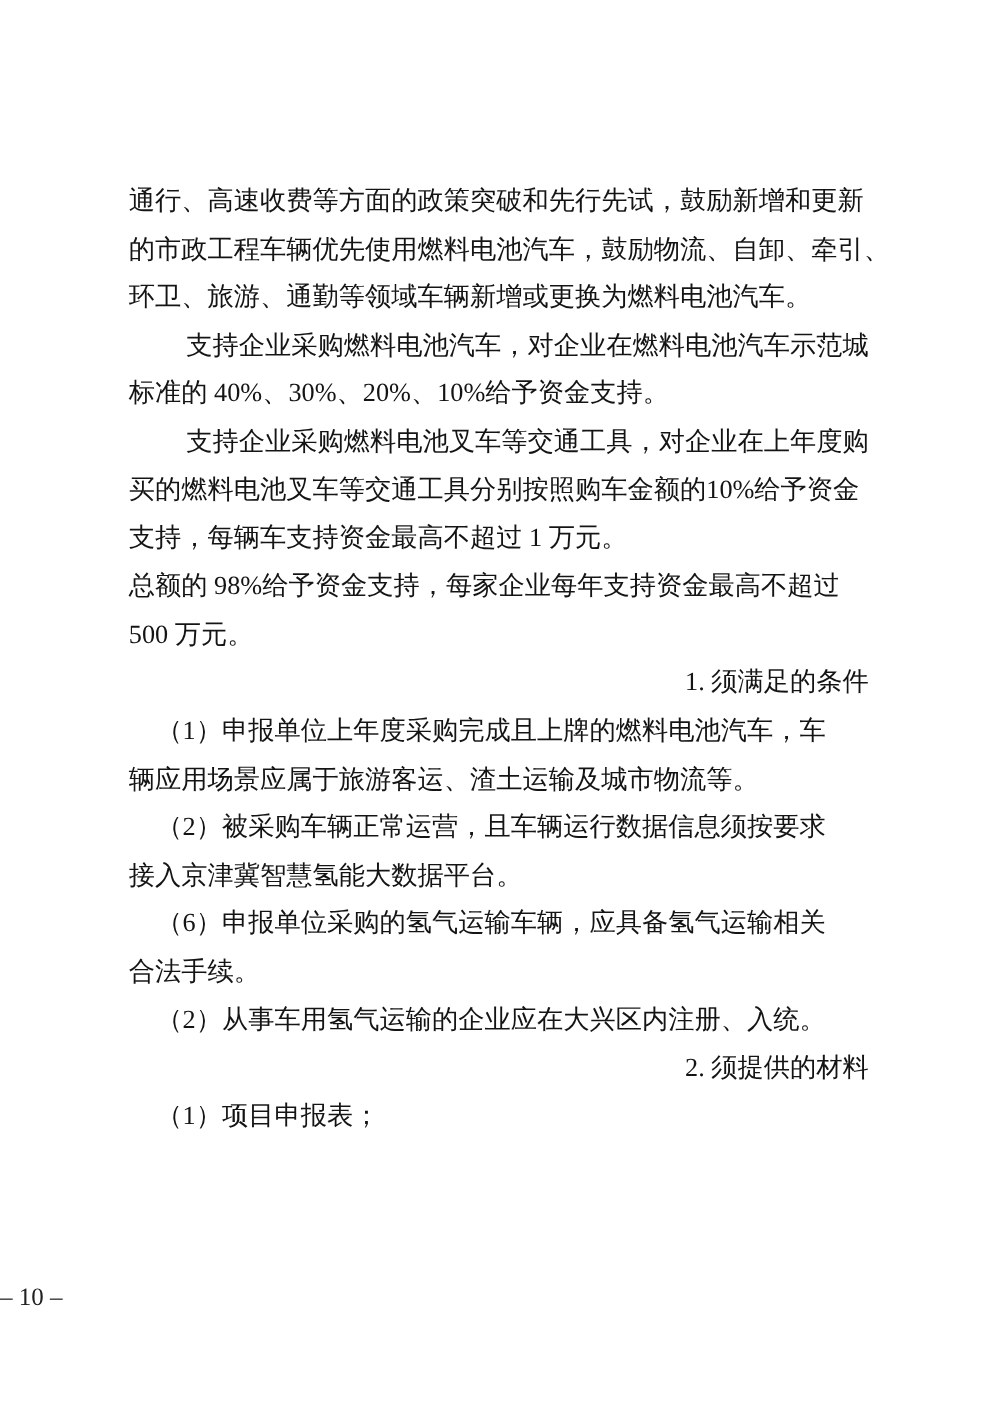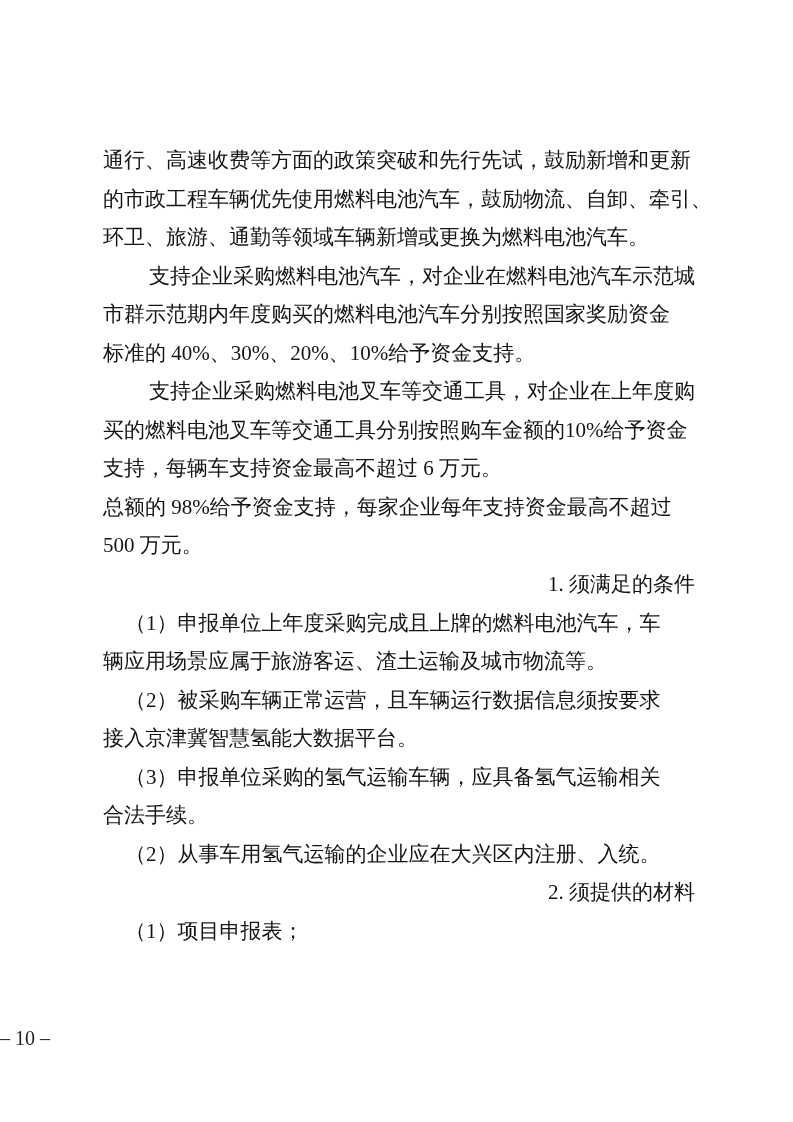--- a/index.html
+++ b/index.html
@@ -47,33 +47,32 @@
 </head>
 <body>
 
 <div class="page">
   <main class="content">
 
   <div class="line indent-0">通行、高速收费等方面的政策突破和先行先试，鼓励新增和更新</div>
       <div class="line indent-0">的市政工程车辆优先使用燃料电池汽车，鼓励物流、自卸、牵引、</div>
       <div class="line indent-0">环卫、旅游、通勤等领域车辆新增或更换为燃料电池汽车。</div>
       <div class="line indent-2">支持企业采购燃料电池汽车，对企业在燃料电池汽车示范城</div>
-      <div class="line indent-0">市群示范期内年度购买的燃料电池汽车分别按照国家奖励资金</div>
       <div class="line indent-0">标准的 40%、30%、20%、10%给予资金支持。</div>
       <div class="line indent-2">支持企业采购燃料电池叉车等交通工具，对企业在上年度购</div>
       <div class="line indent-0">买的燃料电池叉车等交通工具分别按照购车金额的10%给予资金</div>
-      <div class="line indent-0">支持，每辆车支持资金最高不超过 6 万元。</div>
+      <div class="line indent-0">支持，每辆车支持资金最高不超过 1 万元。</div>
       <div class="line indent-0">总额的 98%给予资金支持，每家企业每年支持资金最高不超过</div>
       <div class="line indent-0">500 万元。</div>
       <div class="line indent-2">1. 须满足的条件</div>
       <div class="line indent-1">（1）申报单位上年度采购完成且上牌的燃料电池汽车，车</div>
       <div class="line indent-0">辆应用场景应属于旅游客运、渣土运输及城市物流等。</div>
       <div class="line indent-1">（2）被采购车辆正常运营，且车辆运行数据信息须按要求</div>
       <div class="line indent-0">接入京津冀智慧氢能大数据平台。</div>
-      <div class="line indent-1">（3）申报单位采购的氢气运输车辆，应具备氢气运输相关</div>
+      <div class="line indent-1">（6）申报单位采购的氢气运输车辆，应具备氢气运输相关</div>
       <div class="line indent-0">合法手续。</div>
       <div class="line indent-1">（2）从事车用氢气运输的企业应在大兴区内注册、入统。</div>
       <div class="line indent-2">2. 须提供的材料</div>
       <div class="line indent-1">（1）项目申报表；</div>
     </main>
   <footer class="page-footer">
     <span>– 10 –</span>
   </footer>
 </div>
 

